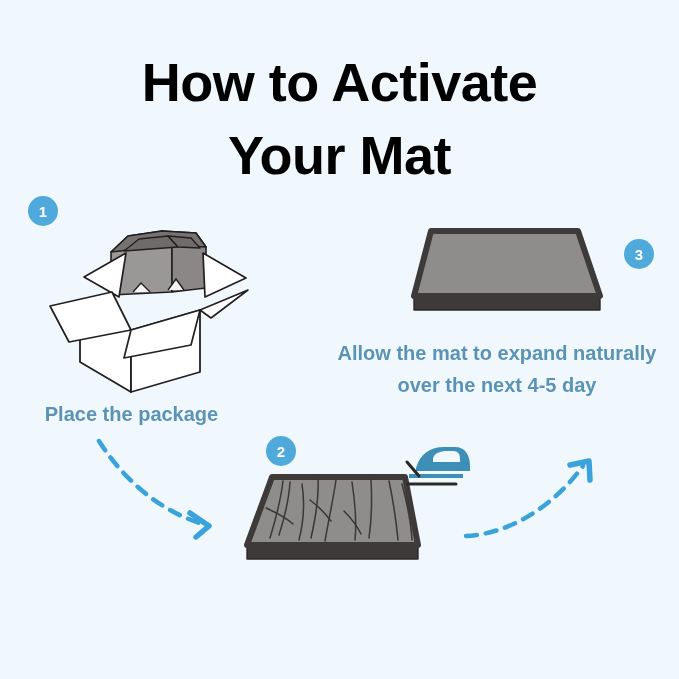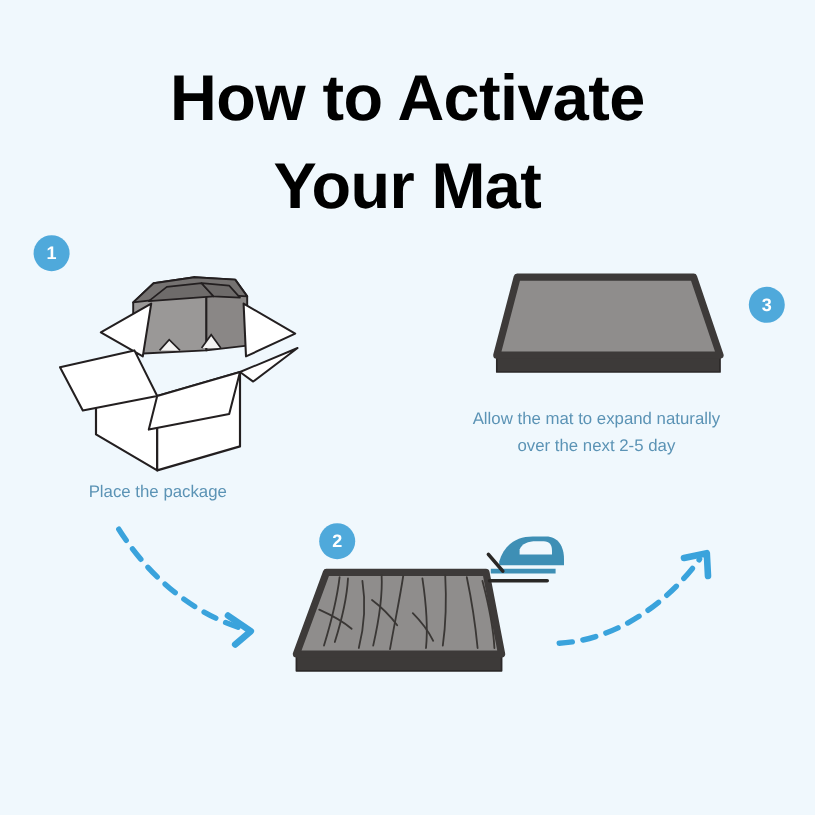--- a/index.html
+++ b/index.html
@@ -55,24 +55,25 @@
     line-height: 1;
   }
   #badge-1 { left: 28px;  top: 196px; }
   #badge-2 { left: 266px; top: 436px; }
   #badge-3 { left: 624px; top: 239px; }
 
   
   .caption {
     position: absolute;
     color: #5b93b5;
-    font-size: 14px;
+    font-size: 20px;
     line-height: 1.62;
     text-align: center;
     white-space: nowrap;
+    font-weight: bold;
   }
   #caption-1 {
     left: 0;
     top: 398px;
     width: 263px;
   }
   #caption-3 {
     left: 327px;
     top: 337px;
     width: 340px;
@@ -180,17 +181,17 @@
   <div class="badge" id="badge-1">1</div>
   <div class="badge" id="badge-2">2</div>
   <div class="badge" id="badge-3">3</div>
 
   <div class="caption" id="caption-1">
     <span class="caption-line">Place the package</span>
   </div>
 
   <div class="caption" id="caption-3">
     <span class="caption-line">Allow the mat to expand naturally</span>
-    <span class="caption-line">over the next 2-5 day</span>
+    <span class="caption-line">over the next 4-5 day</span>
   </div>
 
 
 </div>
 
 </body></html>

